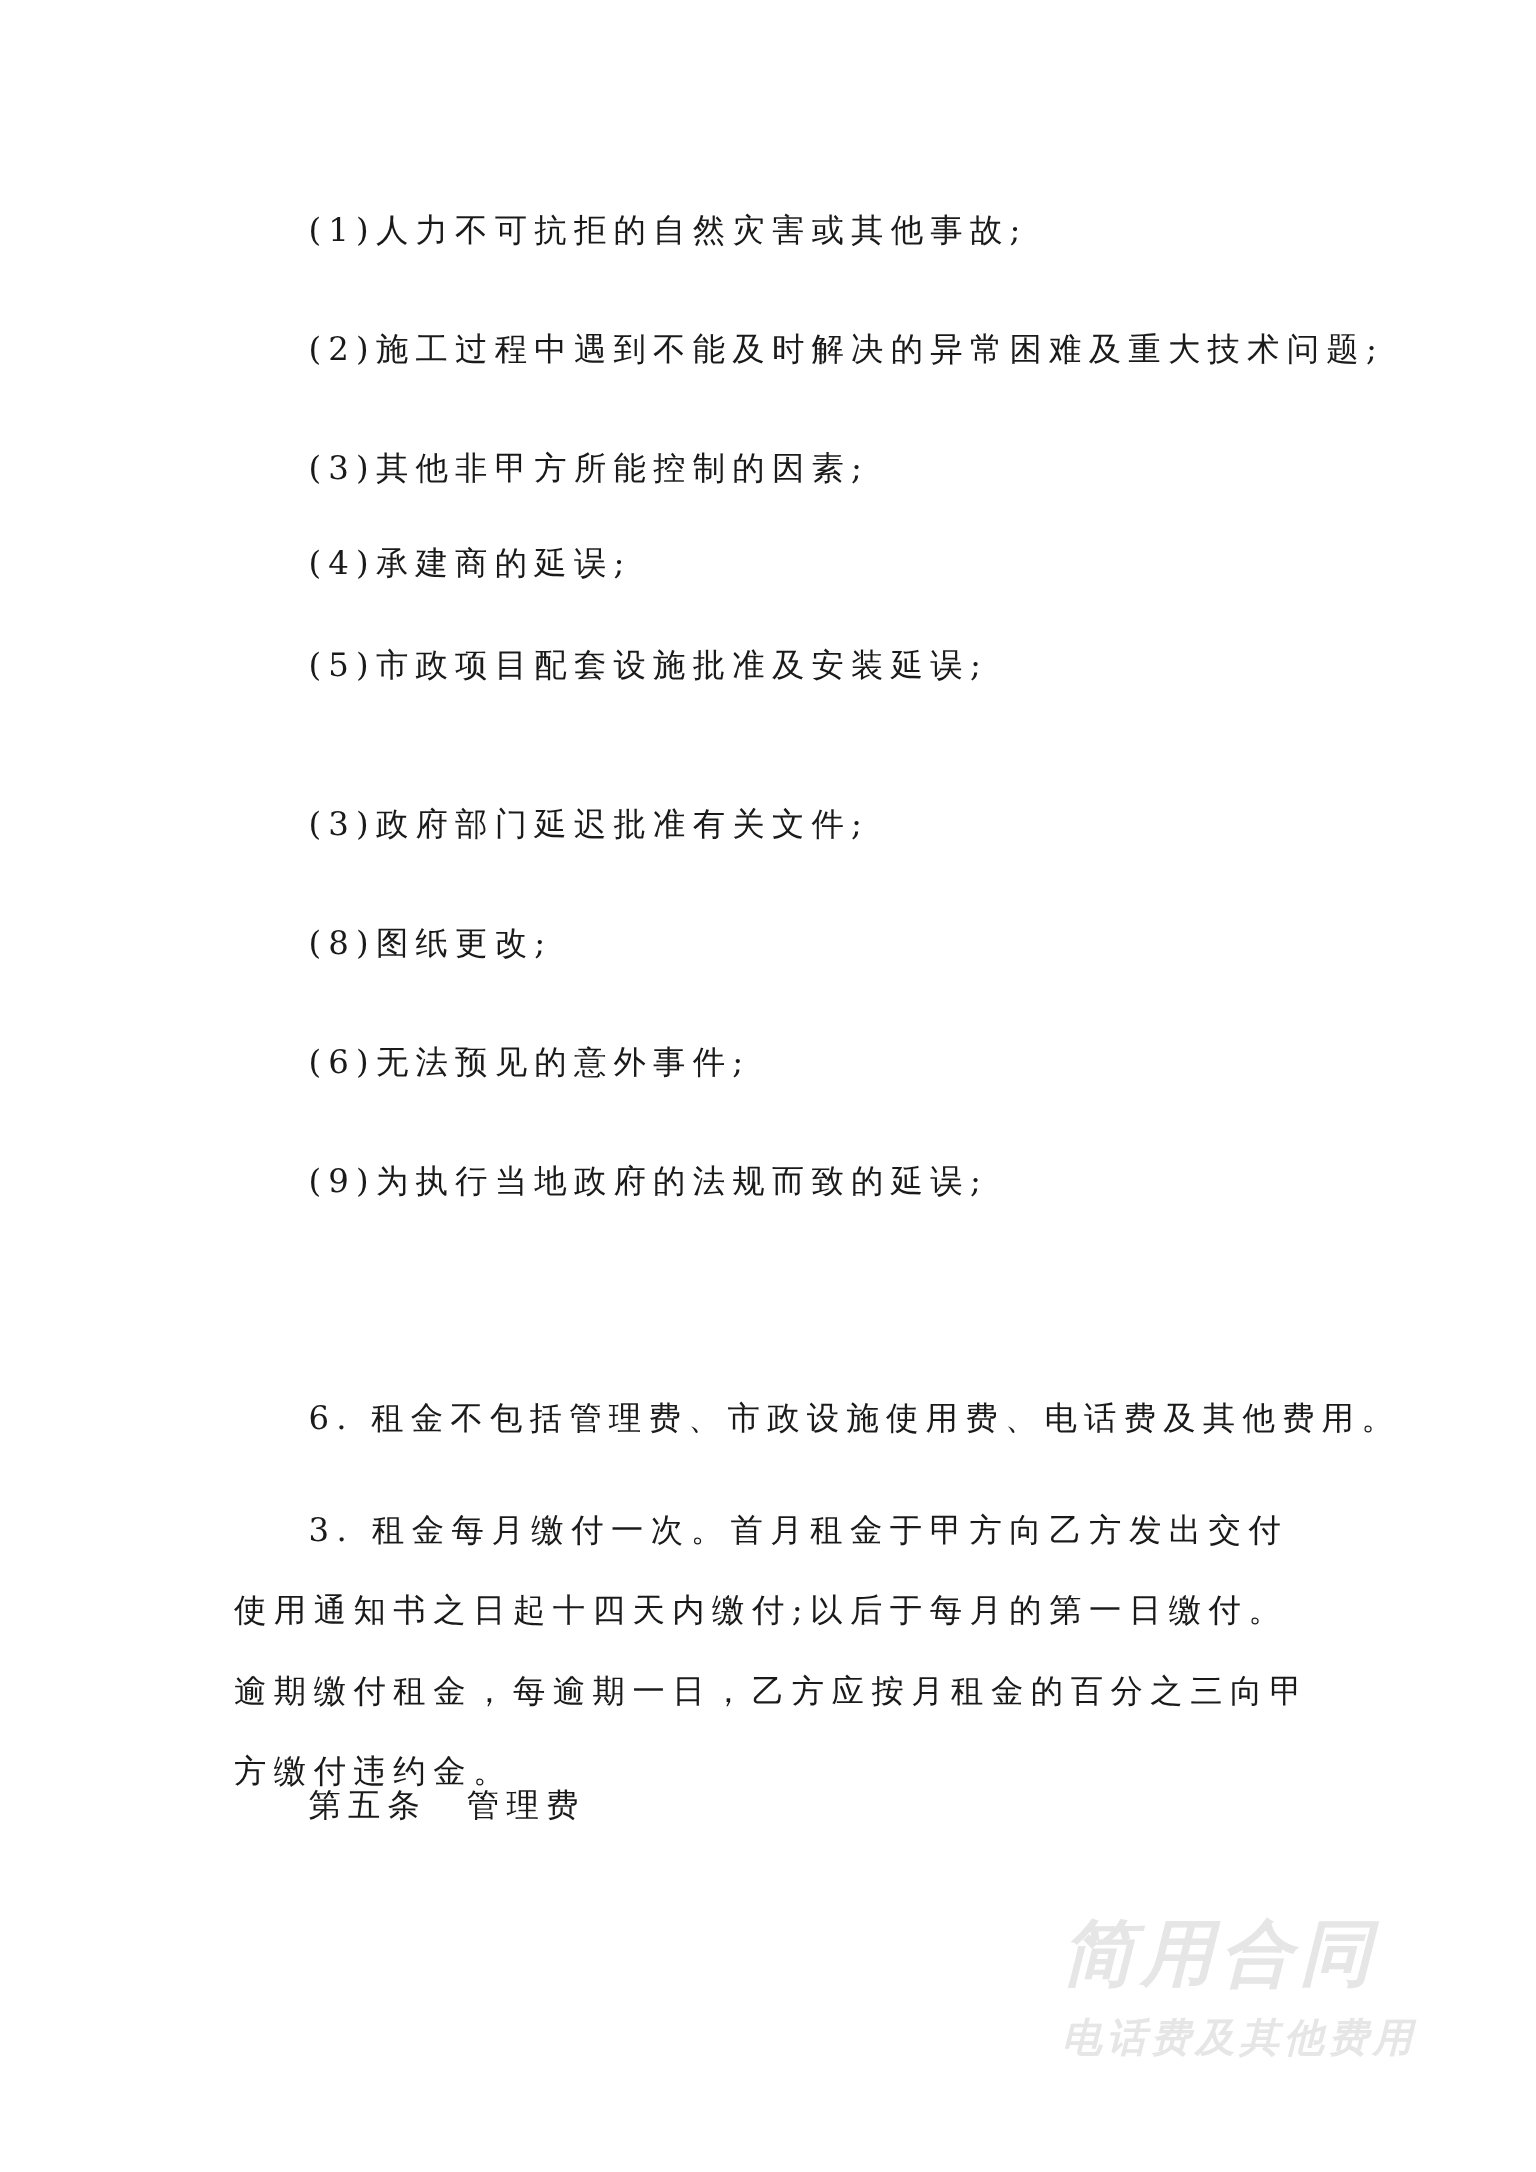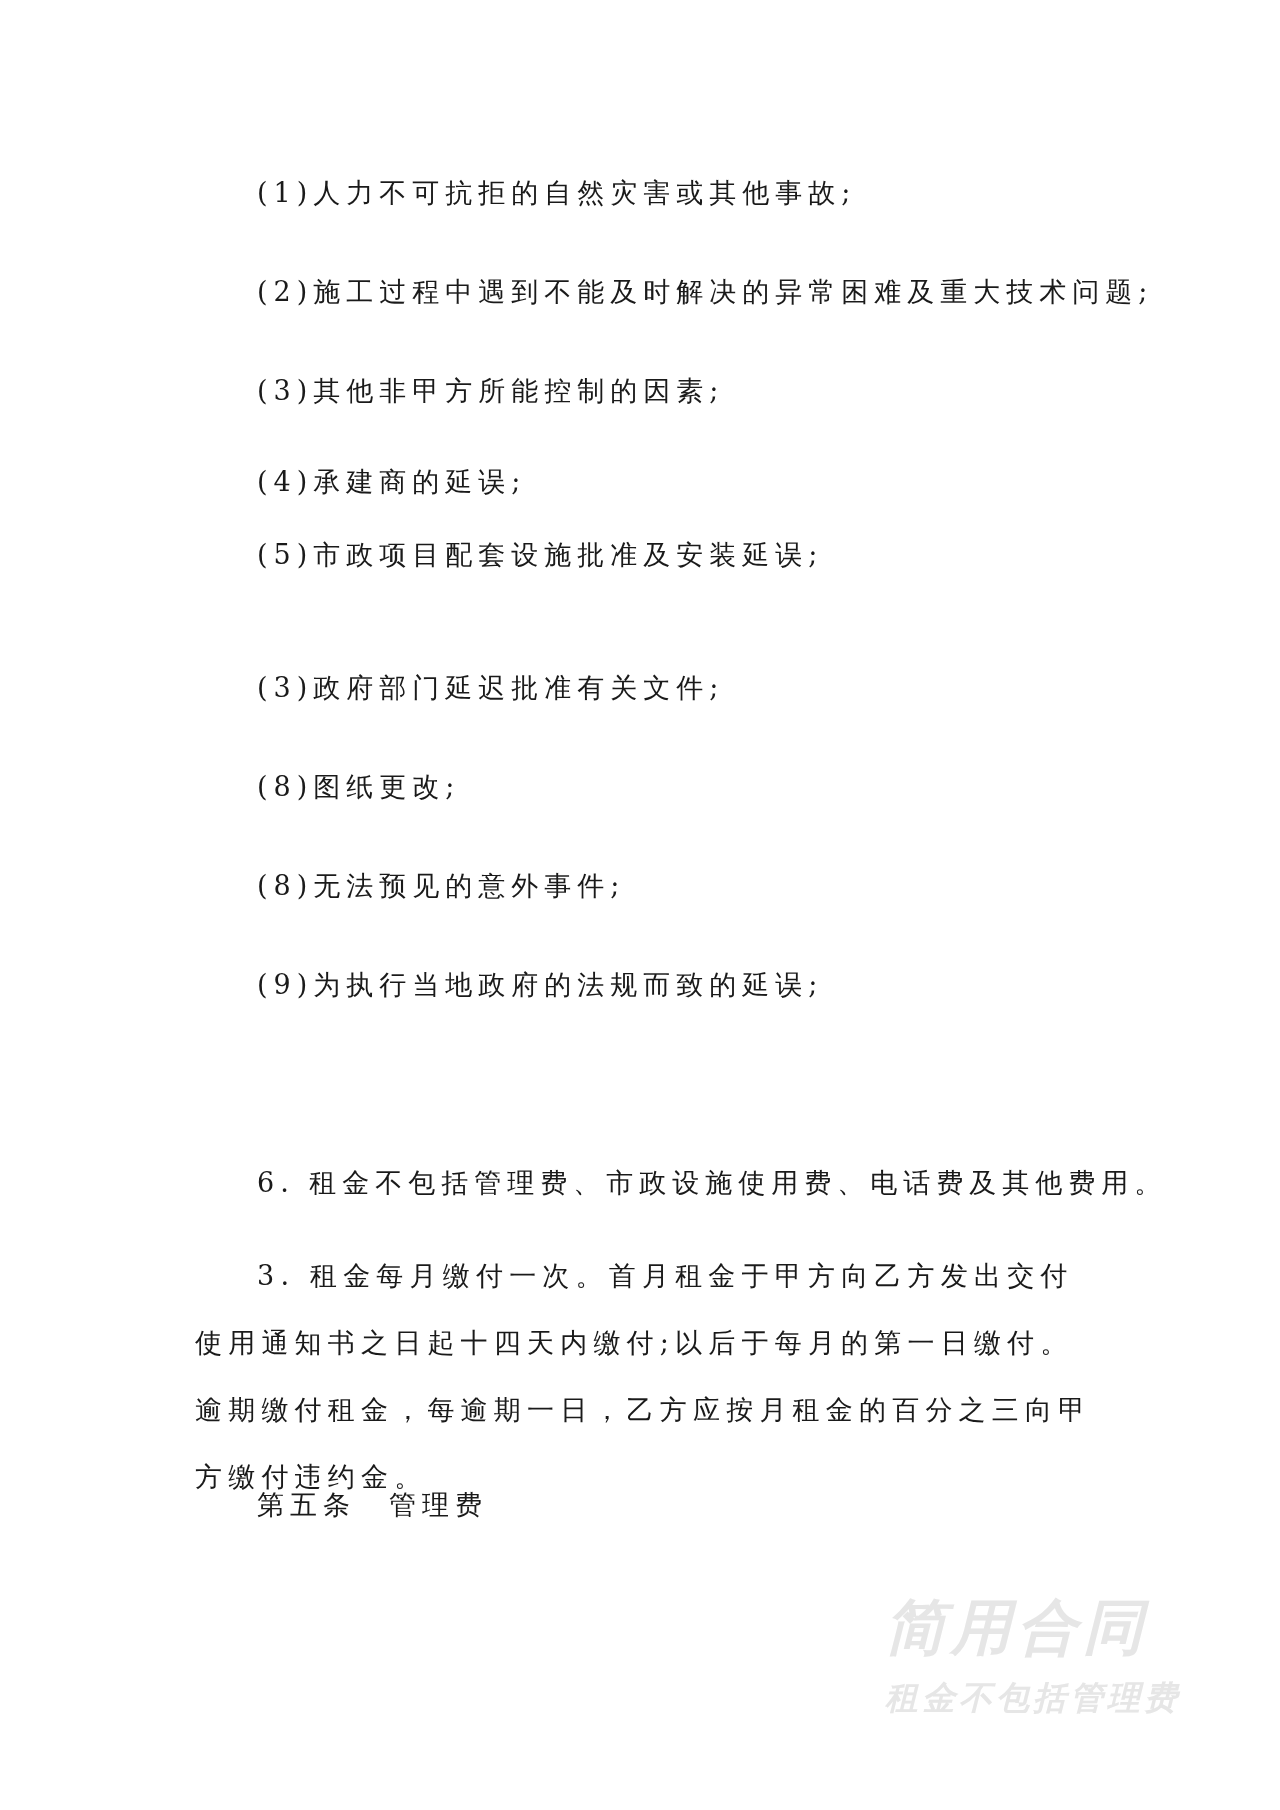--- a/index.html
+++ b/index.html
@@ -12,28 +12,28 @@
   .wm-title { left: 885px; top: 1588px; font-size: 60px; letter-spacing: 6px; }
   .wm-sub { left: 885px; top: 1676px; font-size: 33px; letter-spacing: 4px; }
 </style>
 </head>
 <body>
 
 <div class="page">
   <div class="line" style="top:175px">(1)人力不可抗拒的自然灾害或其他事故;</div>
   <div class="line" style="top:274px">(2)施工过程中遇到不能及时解决的异常困难及重大技术问题;</div>
   <div class="line" style="top:373px">(3)其他非甲方所能控制的因素;</div>
-  <div class="line" style="top:464px">(4)承建商的延误;</div>
+  <div class="line" style="top:452px">(4)承建商的延误;</div>
   <div class="line" style="top:537px">(5)市政项目配套设施批准及安装延误;</div>
   <div class="line" style="top:670px">(3)政府部门延迟批准有关文件;</div>
   <div class="line" style="top:769px">(8)图纸更改;</div>
-  <div class="line" style="top:868px">(8)无法预见的意外事件;</div>
+  <div class="line" style="top:868px">(6)无法预见的意外事件;</div>
   <div class="line" style="top:967px">(9)为执行当地政府的法规而致的延误;</div>
 
   <div class="line" style="top:1165px">6. 租金不包括管理费、市政设施使用费、电话费及其他费用。</div>
 
   <div class="para" style="top:1242px">3. 租金每月缴付一次。首月租金于甲方向乙方发出交付使用通知书之日起十四天内缴付;以后于每月的第一日缴付。逾期缴付租金，每逾期一日，乙方应按月租金的百分之三向甲方缴付违约金。</div>
 
   <div class="line" style="top:1487px">第五条　管理费</div>
 
   <div class="watermark wm-title">简用合同</div>
-  <div class="watermark wm-sub">租金不包括管理费</div>
+  <div class="watermark wm-sub">电话费及其他费用</div>
 </div>
 
 </body></html>

